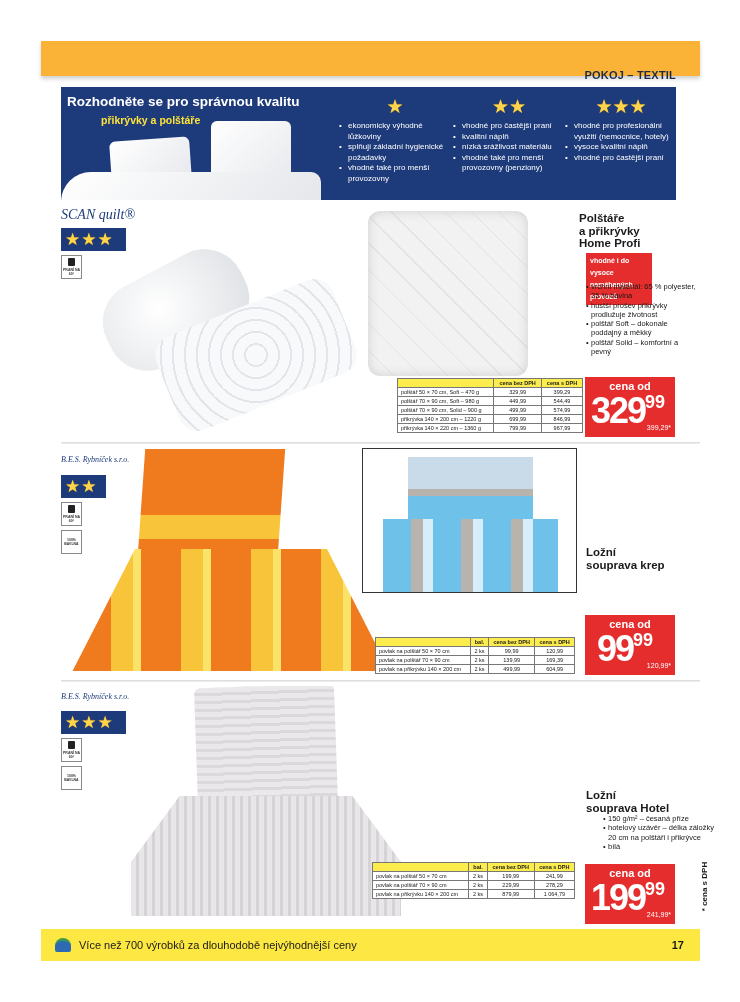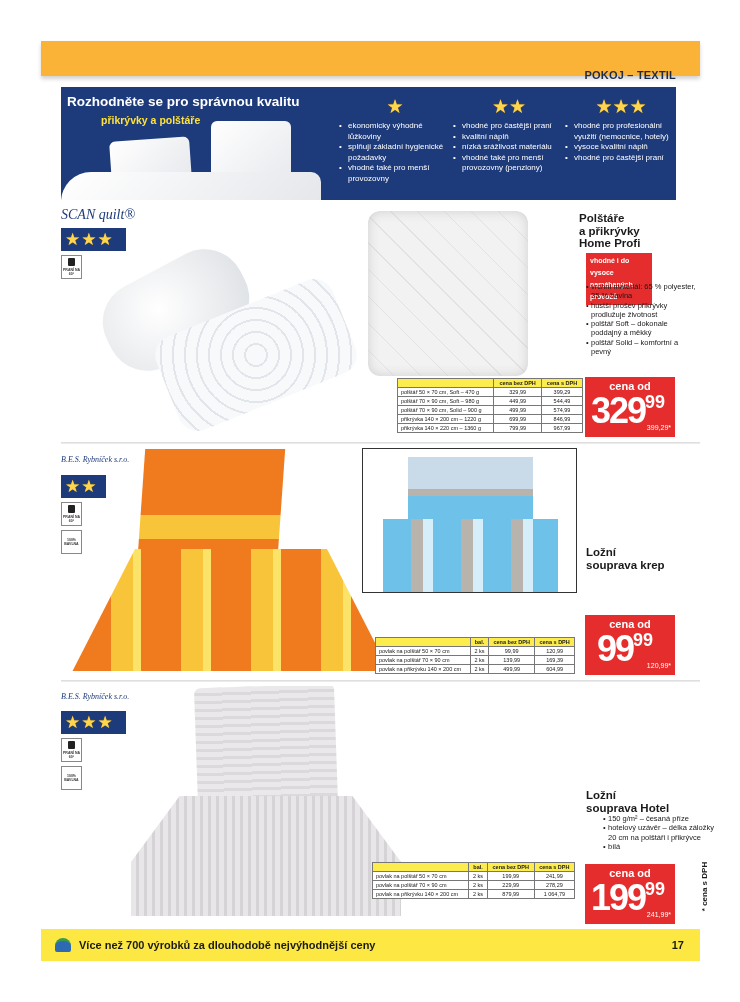--- a/index.html
+++ b/index.html
@@ -33,21 +33,21 @@
   .pricebox .big { position: absolute; left: 6px; top: 14px; font-weight: bold; font-size: 36px; line-height: 40px; letter-spacing: -2px; }
   .pricebox .dec { font-size: 18px; vertical-align: top; line-height: 22px; letter-spacing: 0; }
   .pricebox .vat { position: absolute; right: 4px; bottom: 6px; font-size: 7px; }
   table.pt { position: absolute; border-collapse: collapse; font-size: 5.5px; background: #fff; }
   table.pt th { background: #fcec4e; font-weight: bold; border: 1px solid #777; padding: 1px 3px; height: 9px; text-align: center; }
   table.pt td { border: 1px solid #777; padding: 0 3px; height: 9px; white-space: nowrap; }
   table.pt td.n { text-align: center; }
   .photo { position: absolute; overflow: hidden; }
   .footer { position: absolute; left: 41px; top: 929px; width: 659px; height: 32px; background: #fde843; }
   .footer .logo { position: absolute; left: 14px; top: 9px; width: 16px; height: 14px; border-radius: 8px 8px 2px 2px; background: #2e6ab3; border-top: 3px solid #3d9a4a; }
-  .footer .txt { position: absolute; left: 38px; top: 10px; font-size: 11px; font-weight: bold; color: #1a1a1a; }
+  .footer .txt { position: absolute; left: 38px; top: 10px; font-size: 11px; font-weight: normal; color: #1a1a1a; }
   .footer .pg { position: absolute; right: 16px; top: 10px; font-size: 11px; font-weight: bold; }
   .vatnote { position: absolute; left: 700px; top: 860px; width: 12px; height: 60px; }
   .vatnote span { position: absolute; left: -20px; top: 22px; transform: rotate(-90deg); font-size: 8px; font-weight: bold; white-space: nowrap; color: #1a1a1a; }
 </style>
 </head>
 <body>
 
 <div class="topbar">
   <span class="cat">POKOJ – TEXTIL</span>
 </div>

